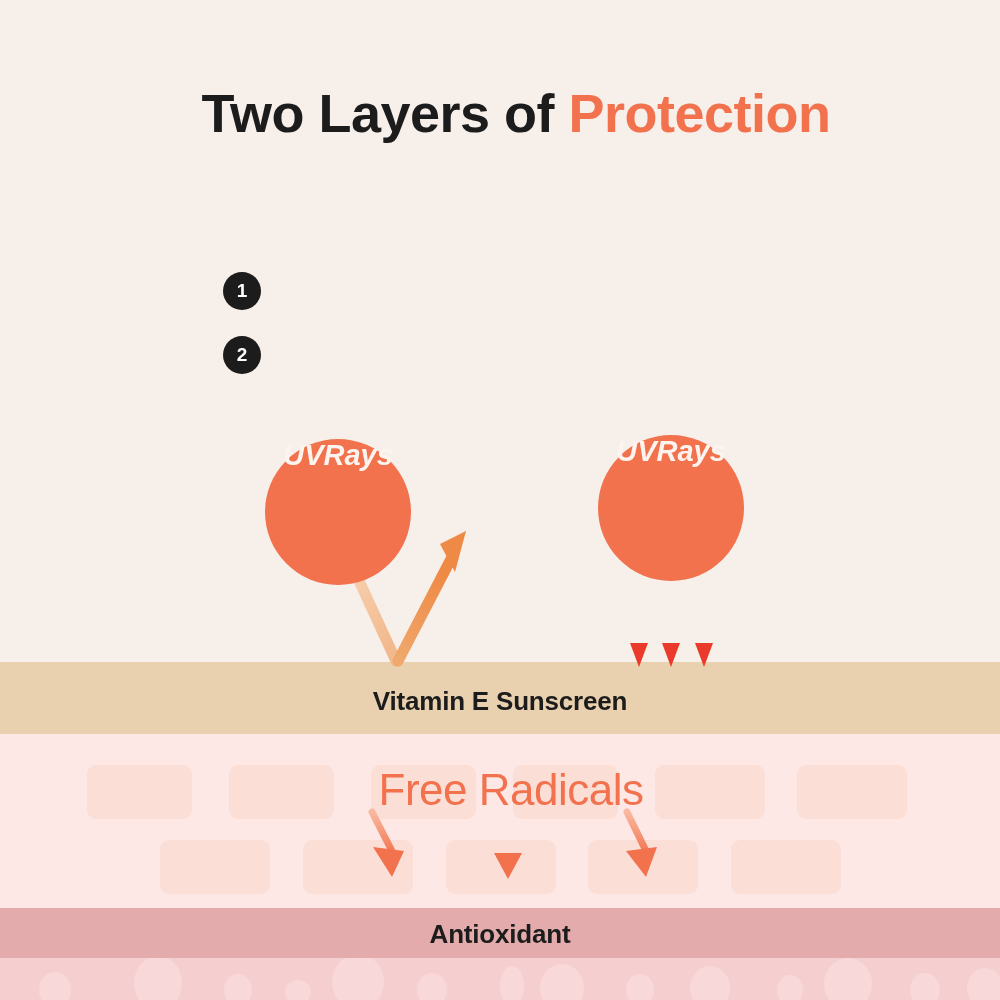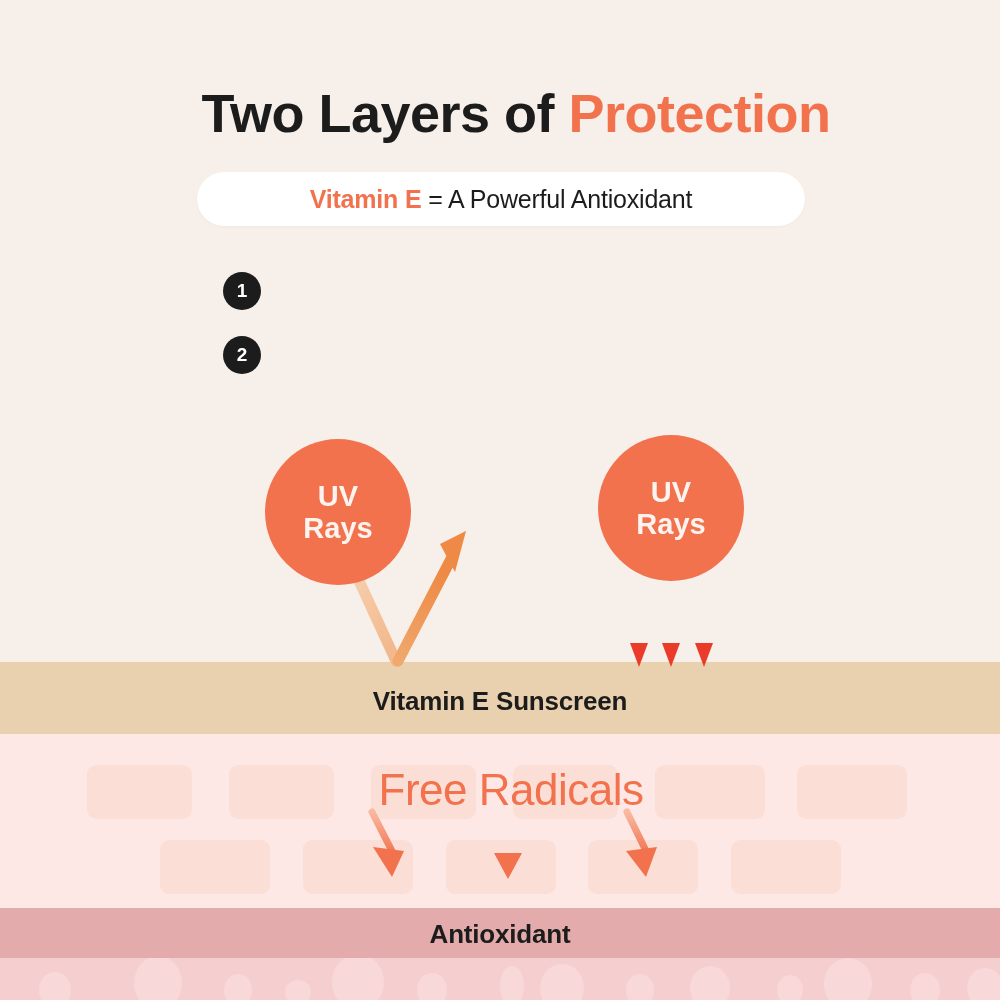--- a/index.html
+++ b/index.html
@@ -160,27 +160,27 @@
 
   
   .uv-circle {
     position: absolute;
     width: 146px;
     height: 146px;
     border-radius: 50%;
     background: #f2724e;
     color: #fdf4ef;
     display: flex;
-    flex-direction: column;
-    align-items: center;
+    flex-direction: row;
     justify-content: center;
     font-size: 29px;
     font-weight: bold;
     line-height: 1.12;
     z-index: 4;
+    font-style: italic;
   }
   .uv-left  { top: 439px; left: 265px; }
   .uv-right { top: 435px; left: 598px; }
 
   svg.overlay {
     position: absolute;
     top: 0; left: 0;
     width: 1000px;
     height: 1000px;
     pointer-events: none;
@@ -190,25 +190,20 @@
 </style>
 </head>
 <body>
 
 <div id="infographic">
 
   <div class="title">
     <span>Two Layers of </span><span class="accent">Protection</span>
   </div>
 
-  <div class="pill">
-    <div class="pill-text">
-      <span class="vite">Vitamin E</span><span> = A Powerful Antioxidant</span>
-    </div>
-  </div>
 
   <div class="bullets">
     <div class="bullet-row">
       <div class="bullet-num">1</div>
     </div>
     <div class="bullet-row">
       <div class="bullet-num">2</div>
     </div>
   </div>
 

